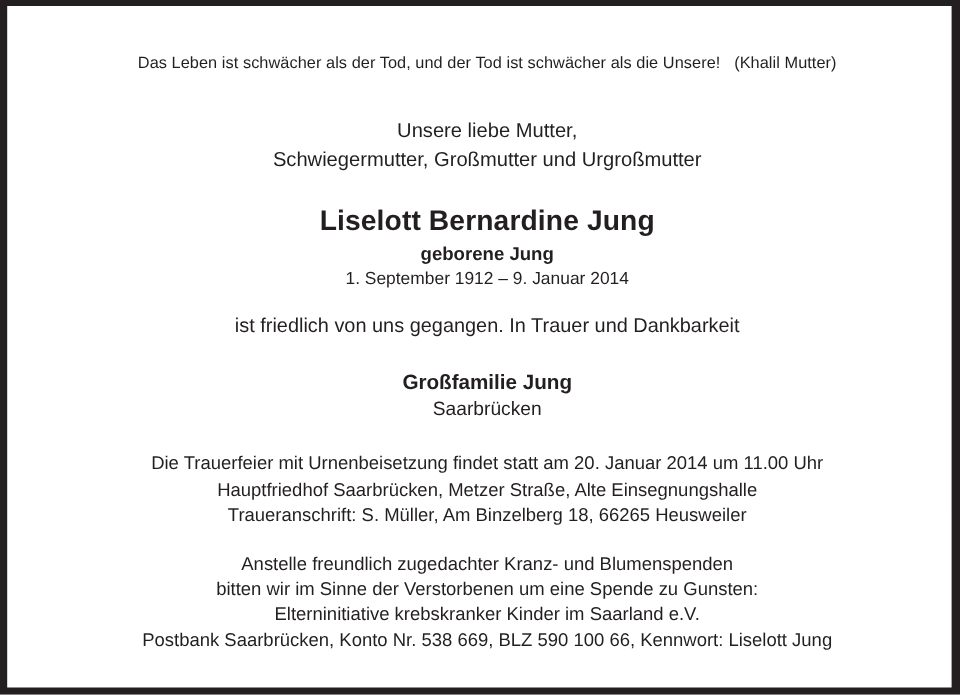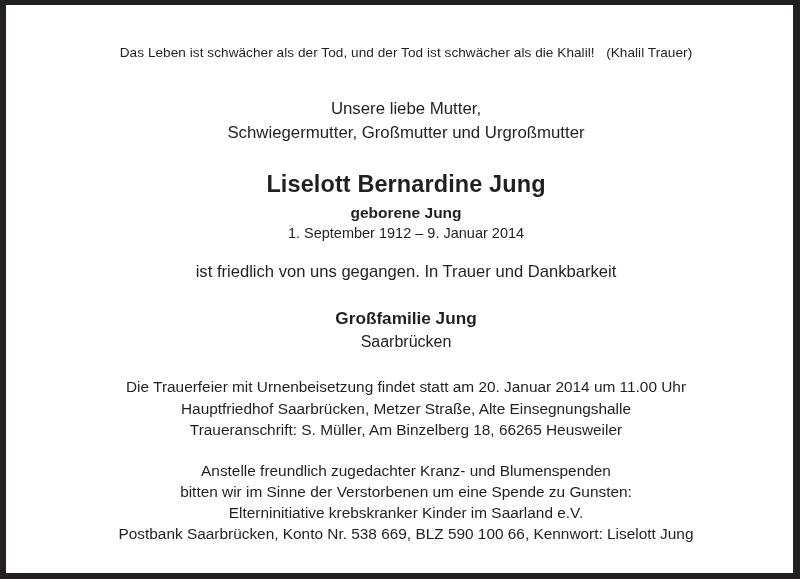--- a/index.html
+++ b/index.html
@@ -45,21 +45,21 @@
   .family { font-size: 17.2px; font-weight: bold; top: 305px; }
   .city { font-size: 16px; top: 329px; }
   .info { font-size: 15.4px; }
 </style>
 </head>
 <body>
 
 <div class="frame">
 
   <div class="line quote">
-    <span>Das Leben ist schwächer als der Tod, und der Tod ist schwächer als die Khalil!</span><span>&nbsp;&nbsp;&nbsp;</span><span>(Khalil Trauer)</span>
+    <span>Das Leben ist schwächer als der Tod, und der Tod ist schwächer als die Unsere!</span><span>&nbsp;&nbsp;&nbsp;</span><span>(Khalil Mutter)</span>
   </div>
 
   <div class="line intro" style="top:96px;">Unsere liebe Mutter,</div>
   <div class="line intro" style="top:120px;">Schwiegermutter, Großmutter und Urgroßmutter</div>
 
   <div class="line name">Liselott Bernardine Jung</div>
   <div class="line maiden">geborene Jung</div>
   <div class="line dates">1. September 1912 – 9. Januar 2014</div>
 
   <div class="line passed">ist friedlich von uns gegangen. In Trauer und Dankbarkeit</div>

